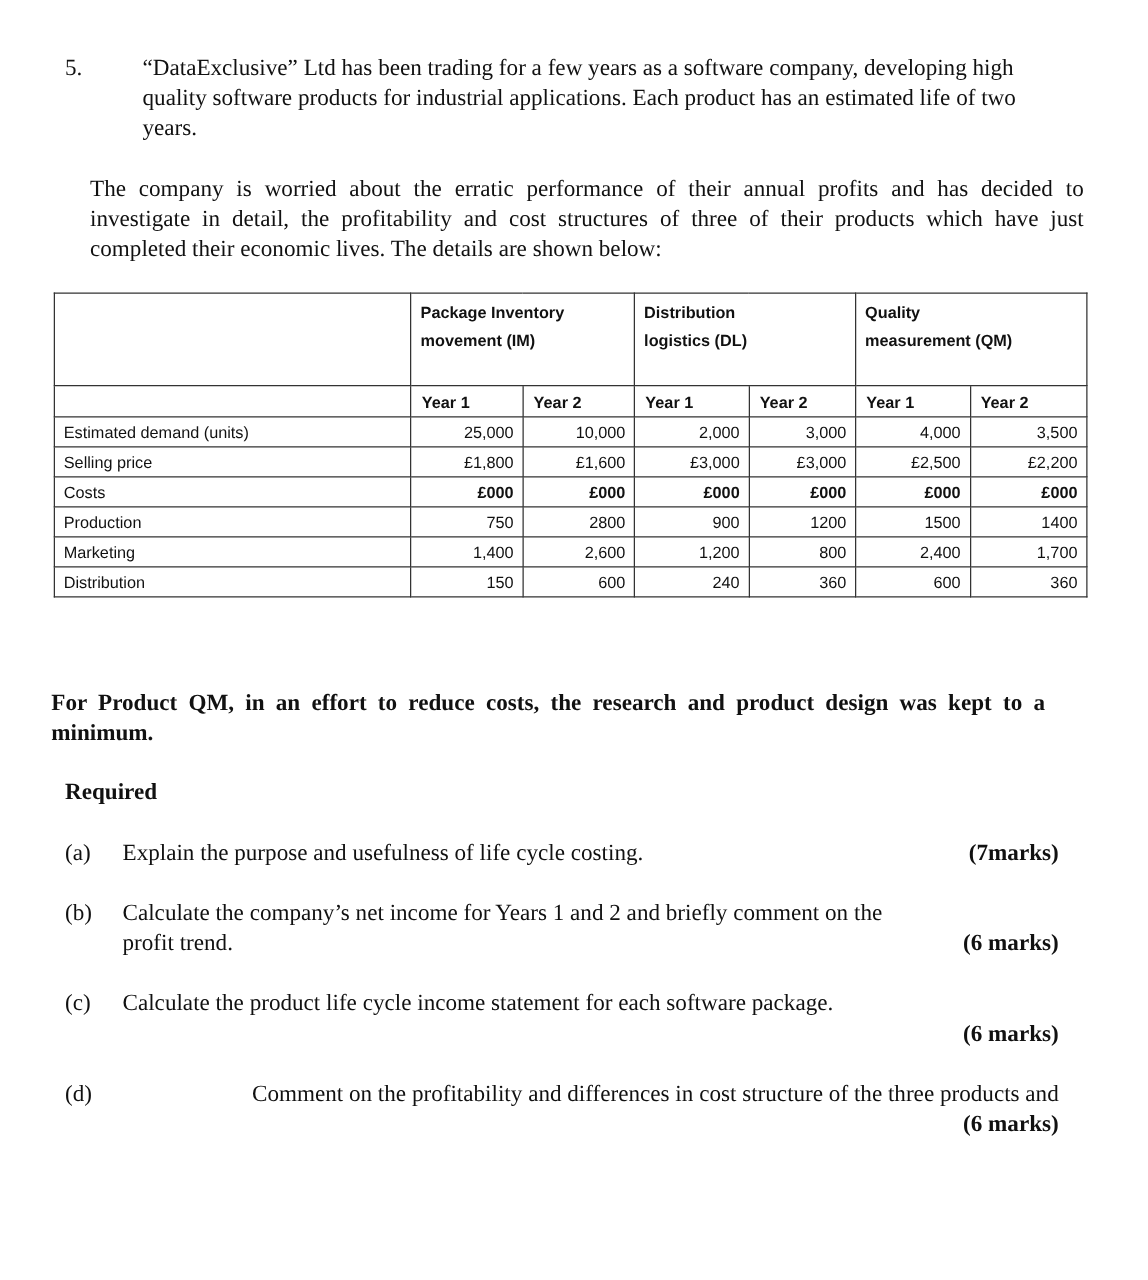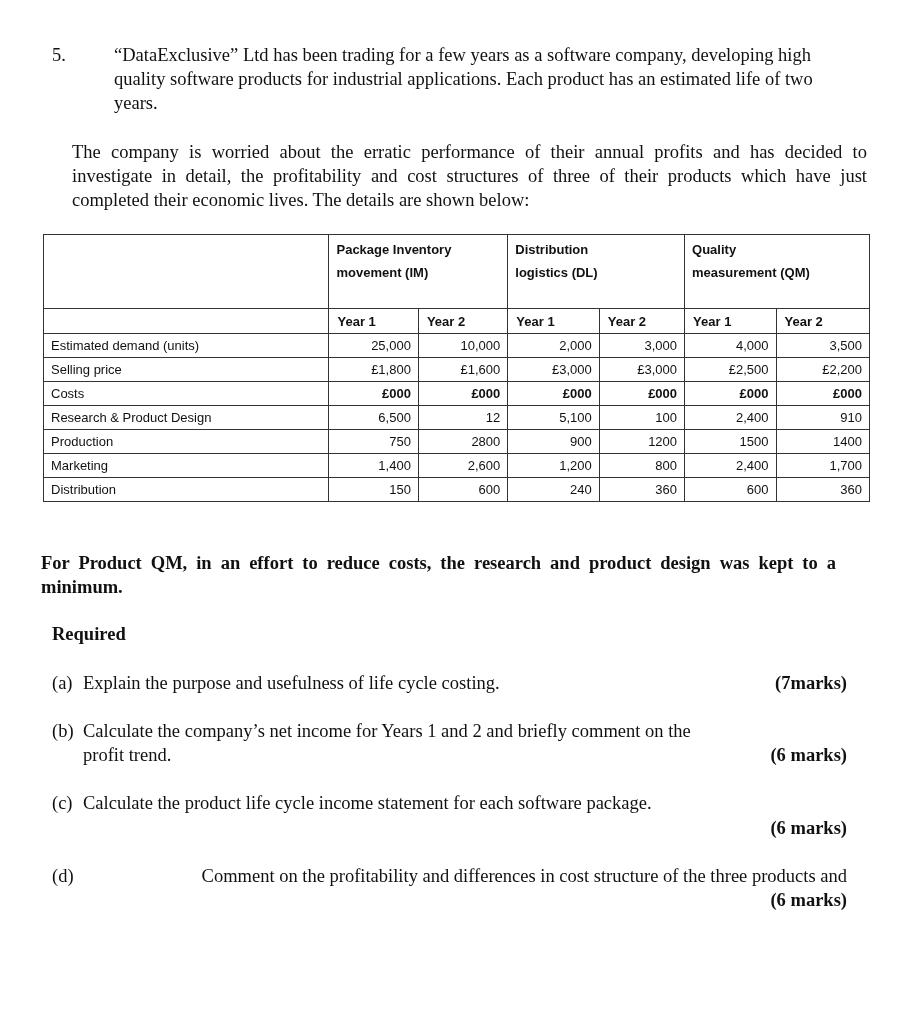--- a/index.html
+++ b/index.html
@@ -26,21 +26,21 @@
   table.data td.bold { font-weight: bold; }
   .w-im1 { width: 72px; } .w-im2 { width: 72px; }
   .w-dl1 { width: 74px; } .w-dl2 { width: 68px; }
   .w-qm1 { width: 74px; } .w-qm2 { width: 76px; }
 
   #note { position: absolute; left: 41px; top: 551px; width: 795px; text-align: justify; font-weight: bold; }
   #required { position: absolute; left: 52px; top: 622px; font-weight: bold; }
 
   .q { position: absolute; left: 52px; width: 795px; }
   .q .lbl { position: absolute; left: 0; top: 0; }
-  .q .txt { margin-left: 31px; }
+  .q .txt { margin-left: 46px; }
   .q .marks { position: absolute; right: 0; font-weight: bold; }
   #qa { top: 671px; }
   #qa .marks { top: 0; }
   #qb { top: 719px; }
   #qb .marks { top: 24px; }
   #qc { top: 791px; }
   #qc .marks { top: 25px; }
   #qd { top: 864px; }
   #qd .txt { margin-left: 38px; text-align: right; }
   #qd .marks { top: 24px; }
@@ -104,29 +104,20 @@
       <tr>
         <td class="label">Costs</td>
         <td class="num bold">£000</td>
         <td class="num bold">£000</td>
         <td class="num bold">£000</td>
         <td class="num bold">£000</td>
         <td class="num bold">£000</td>
         <td class="num bold">£000</td>
       </tr>
       <tr>
-        <td class="label">Research &amp; Product  Design</td>
-        <td class="num">6,500</td>
-        <td class="num">12</td>
-        <td class="num">5,100</td>
-        <td class="num">100</td>
-        <td class="num">2,400</td>
-        <td class="num">910</td>
-      </tr>
-      <tr>
         <td class="label">Production</td>
         <td class="num">750</td>
         <td class="num">2800</td>
         <td class="num">900</td>
         <td class="num">1200</td>
         <td class="num">1500</td>
         <td class="num">1400</td>
       </tr>
       <tr>
         <td class="label">Marketing</td>

